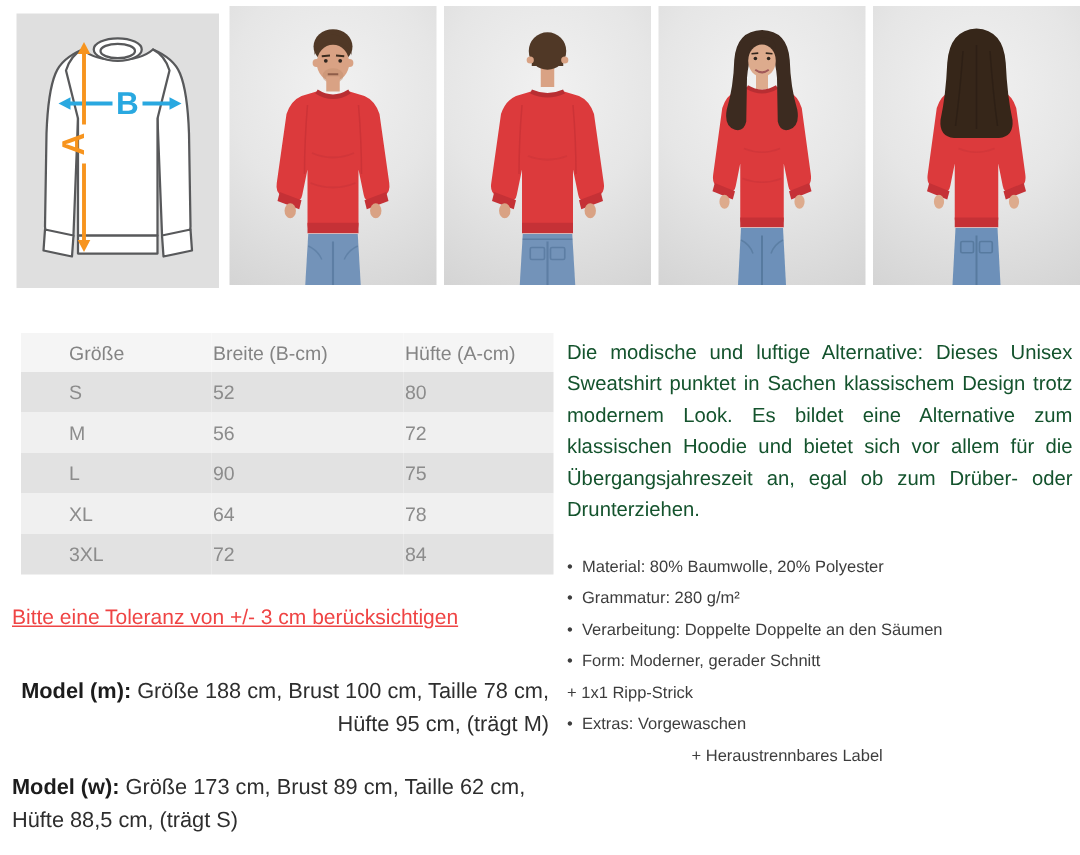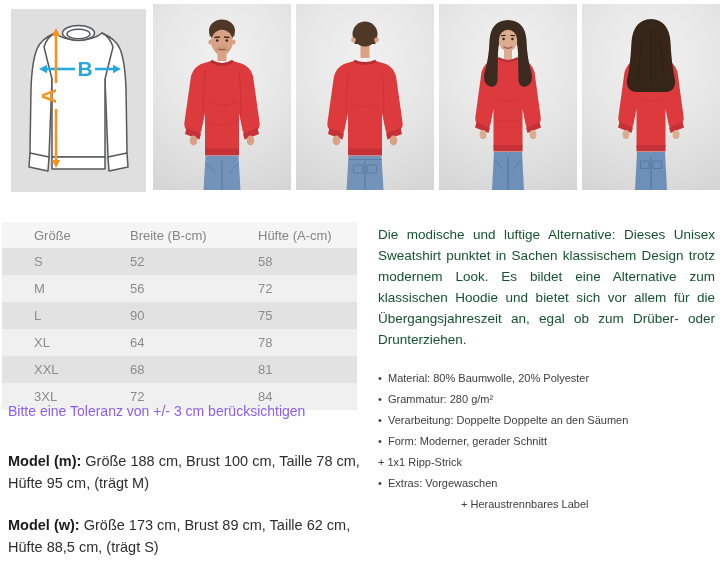--- a/index.html
+++ b/index.html
@@ -9,36 +9,36 @@
   
   .diagram-box{position:absolute;left:11px;top:9px;width:135px;height:183px;
                background:#dfdfdf;}
   .photo{position:absolute;top:4px;width:138px;height:186px;
          background:radial-gradient(110% 90% at 50% 30%, #f1f1f1 0%, #e6e6e6 45%, #d0d0d0 100%);
          overflow:hidden;}
   .photo svg{display:block;width:100%;height:100%;}
   .p1{left:153px;} .p2{left:296px;} .p3{left:439px;} .p4{left:582px;}
 
   
-  .size-table{position:absolute;left:2px;top:222px;width:355px;
+  .size-table{position:absolute;left:14px;top:222px;width:355px;
               border-collapse:collapse;table-layout:fixed;
               font-size:13px;color:#8c8c8c;}
   .size-table col.c1{width:127px;} .size-table col.c2{width:128px;} .size-table col.c3{width:100px;}
   .size-table th{font-weight:normal;text-align:left;height:24px;background:#f5f5f5;color:#848484;}
   .size-table td{height:25px;}
   .size-table th:first-child,.size-table td:first-child{padding-left:32px;}
   .size-table tbody tr:nth-child(odd){background:#e2e2e2;}
   .size-table tbody tr:nth-child(even){background:#f0f0f0;}
 
   
   .tolerance{position:absolute;left:8px;top:403px;width:356px;margin:0;
-             font-size:14px;color:#8b5cf6;}
+             font-size:14px;color:#ef4444;text-decoration:underline;}
   .model-note{position:absolute;left:8px;width:358px;margin:0;
               font-size:14.5px;line-height:22px;color:#2e2e2e;}
-  .model-m{top:450px;} .model-w{top:514px;}
+  .model-m{top:450px;text-align:right;} .model-w{top:514px;}
   .model-note b{color:#1c1c1c;}
 
   
   .desc{position:absolute;left:378px;top:224px;width:337px;margin:0;
         font-size:13.5px;line-height:21px;color:#14532d;text-align:justify;}
   .bullets{position:absolute;left:378px;top:368px;width:340px;margin:0;padding:0;
            list-style:none;font-size:11px;line-height:21px;color:#3d3d3d;}
   .bullets li{margin:0;}
   .bullets .dot{display:inline-block;width:10px;color:#3d3d3d;}
   .bullets .sub{}
@@ -184,41 +184,36 @@
       <tr>
         <th>Größe</th>
         <th>Breite (B-cm)</th>
         <th>Hüfte (A-cm)</th>
       </tr>
     </thead>
     <tbody>
       <tr>
         <td>S</td>
         <td>52</td>
-        <td>58</td>
+        <td>80</td>
       </tr>
       <tr>
         <td>M</td>
         <td>56</td>
         <td>72</td>
       </tr>
       <tr>
         <td>L</td>
         <td>90</td>
         <td>75</td>
       </tr>
       <tr>
         <td>XL</td>
         <td>64</td>
         <td>78</td>
-      </tr>
-      <tr>
-        <td>XXL</td>
-        <td>68</td>
-        <td>81</td>
       </tr>
       <tr>
         <td>3XL</td>
         <td>72</td>
         <td>84</td>
       </tr>
     </tbody>
   </table>
 
   <p class="tolerance">Bitte eine Toleranz von +/- 3 cm berücksichtigen</p>

